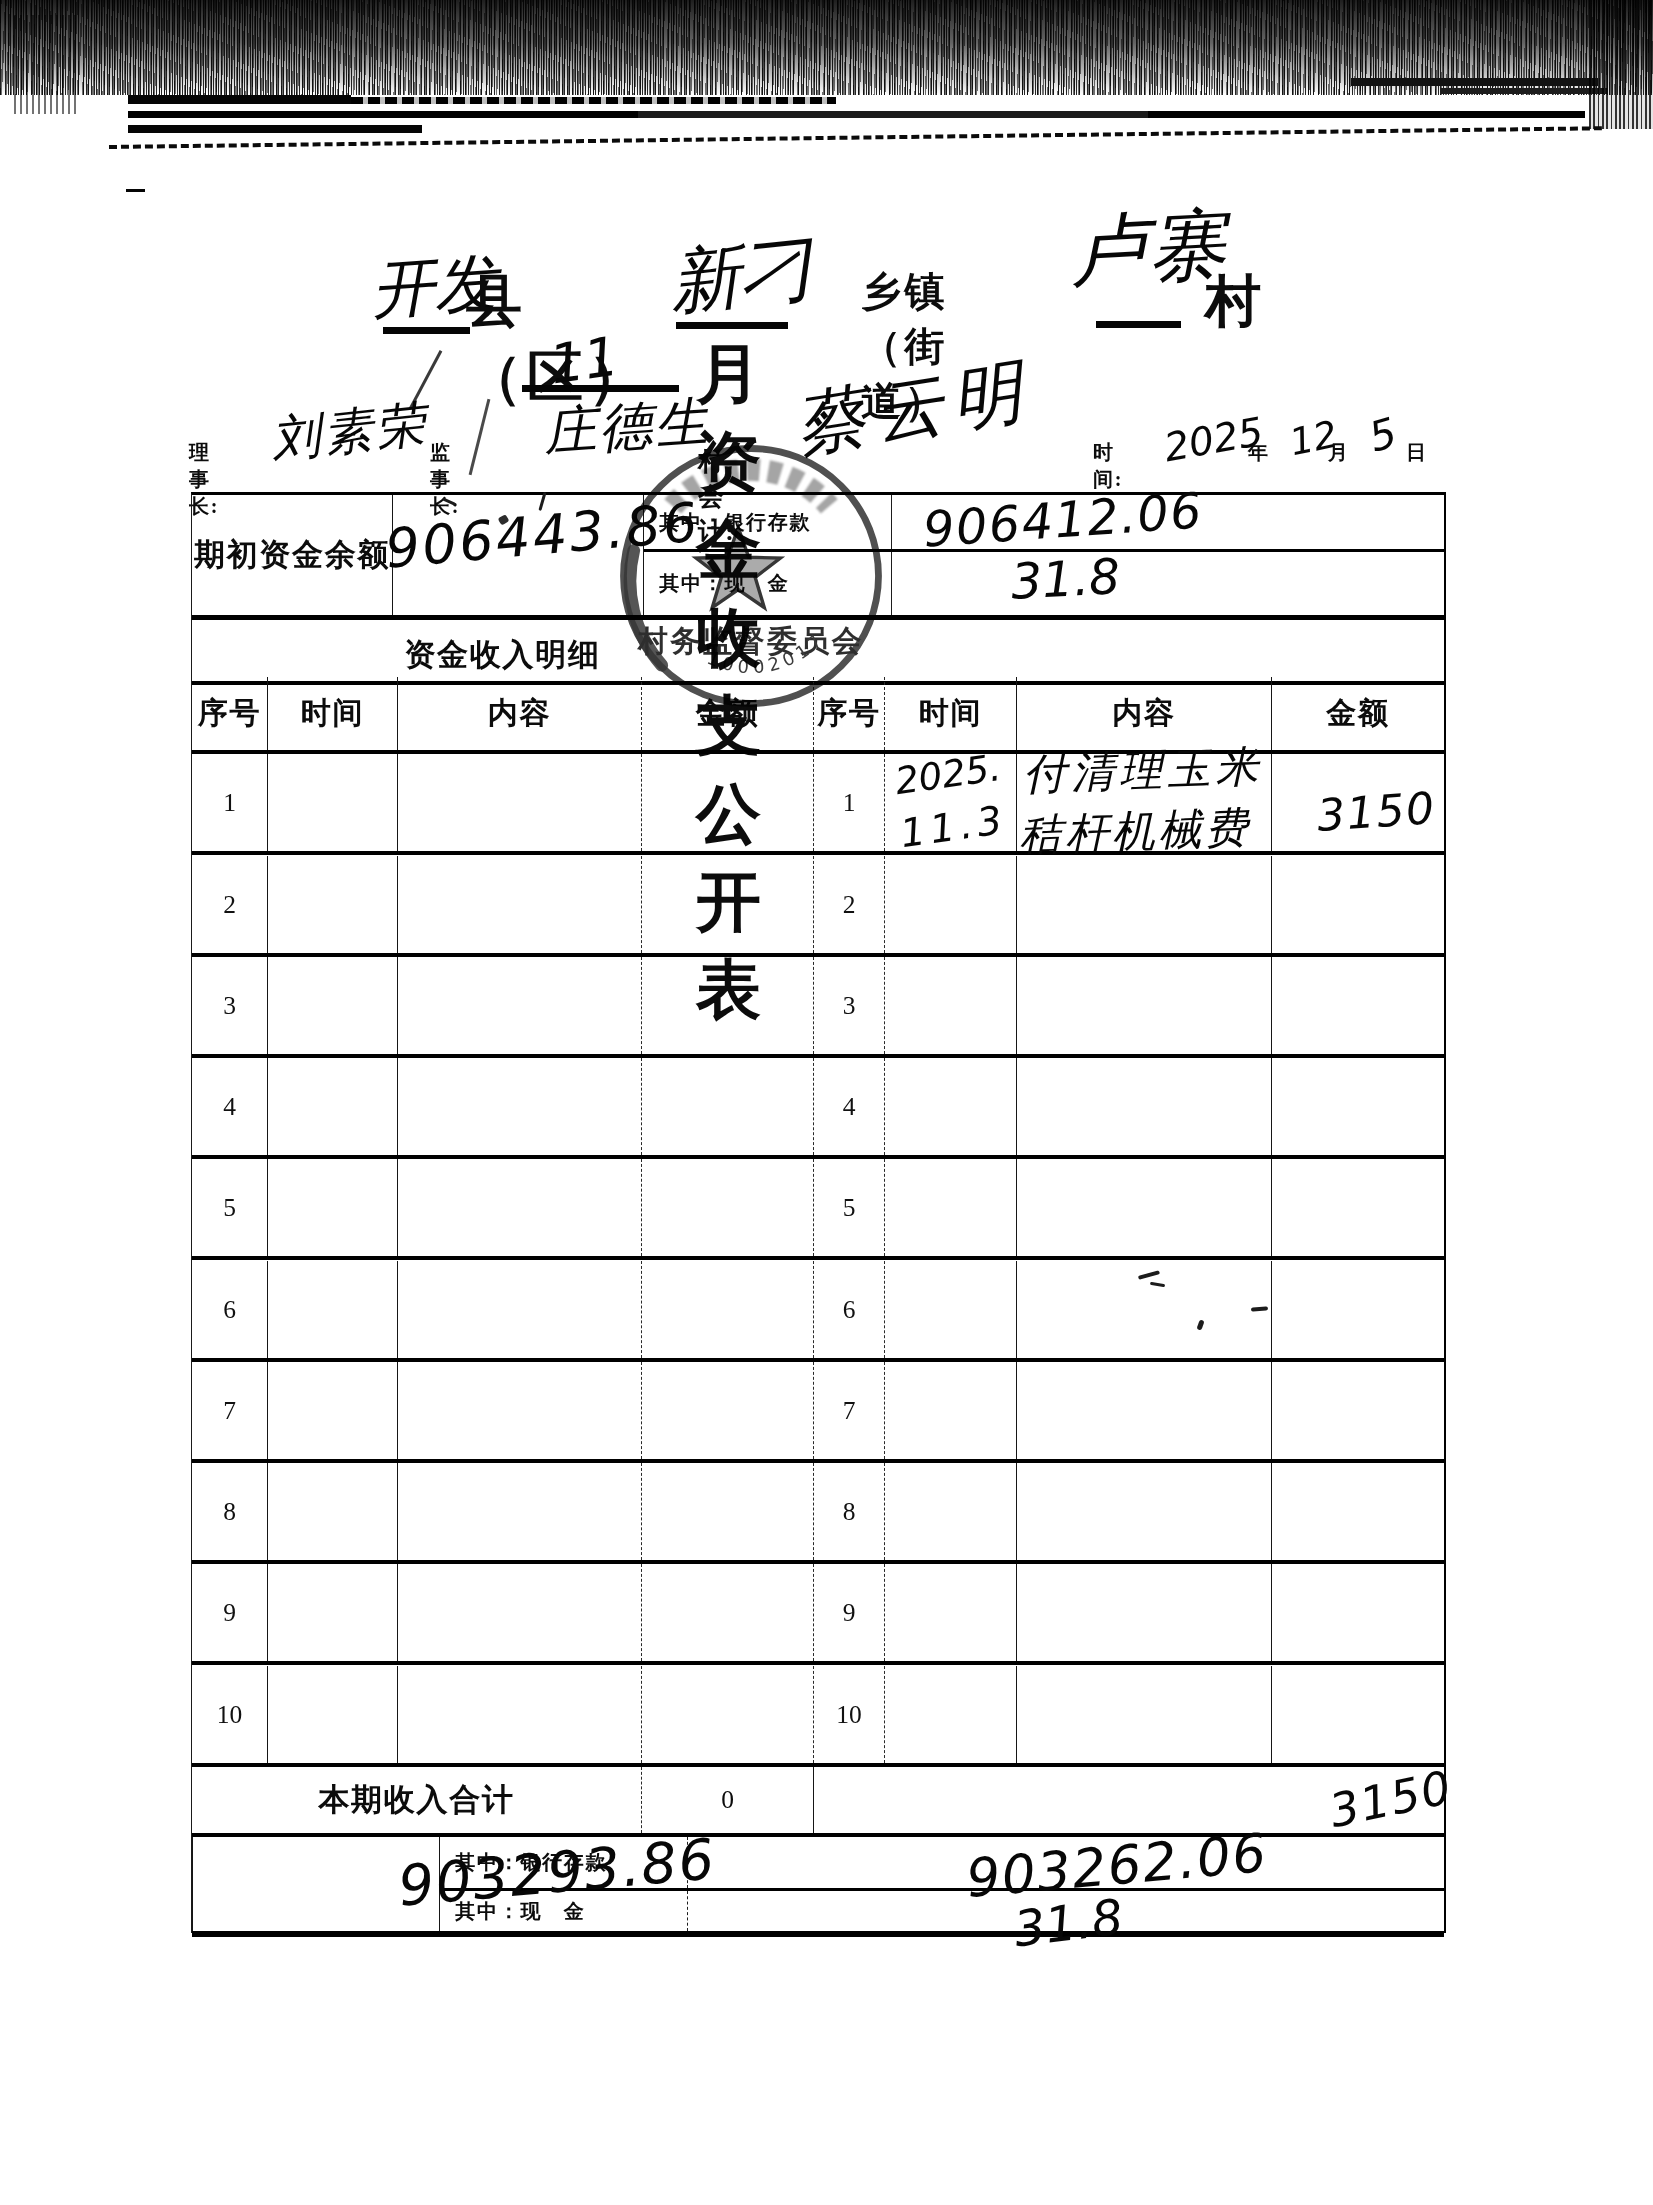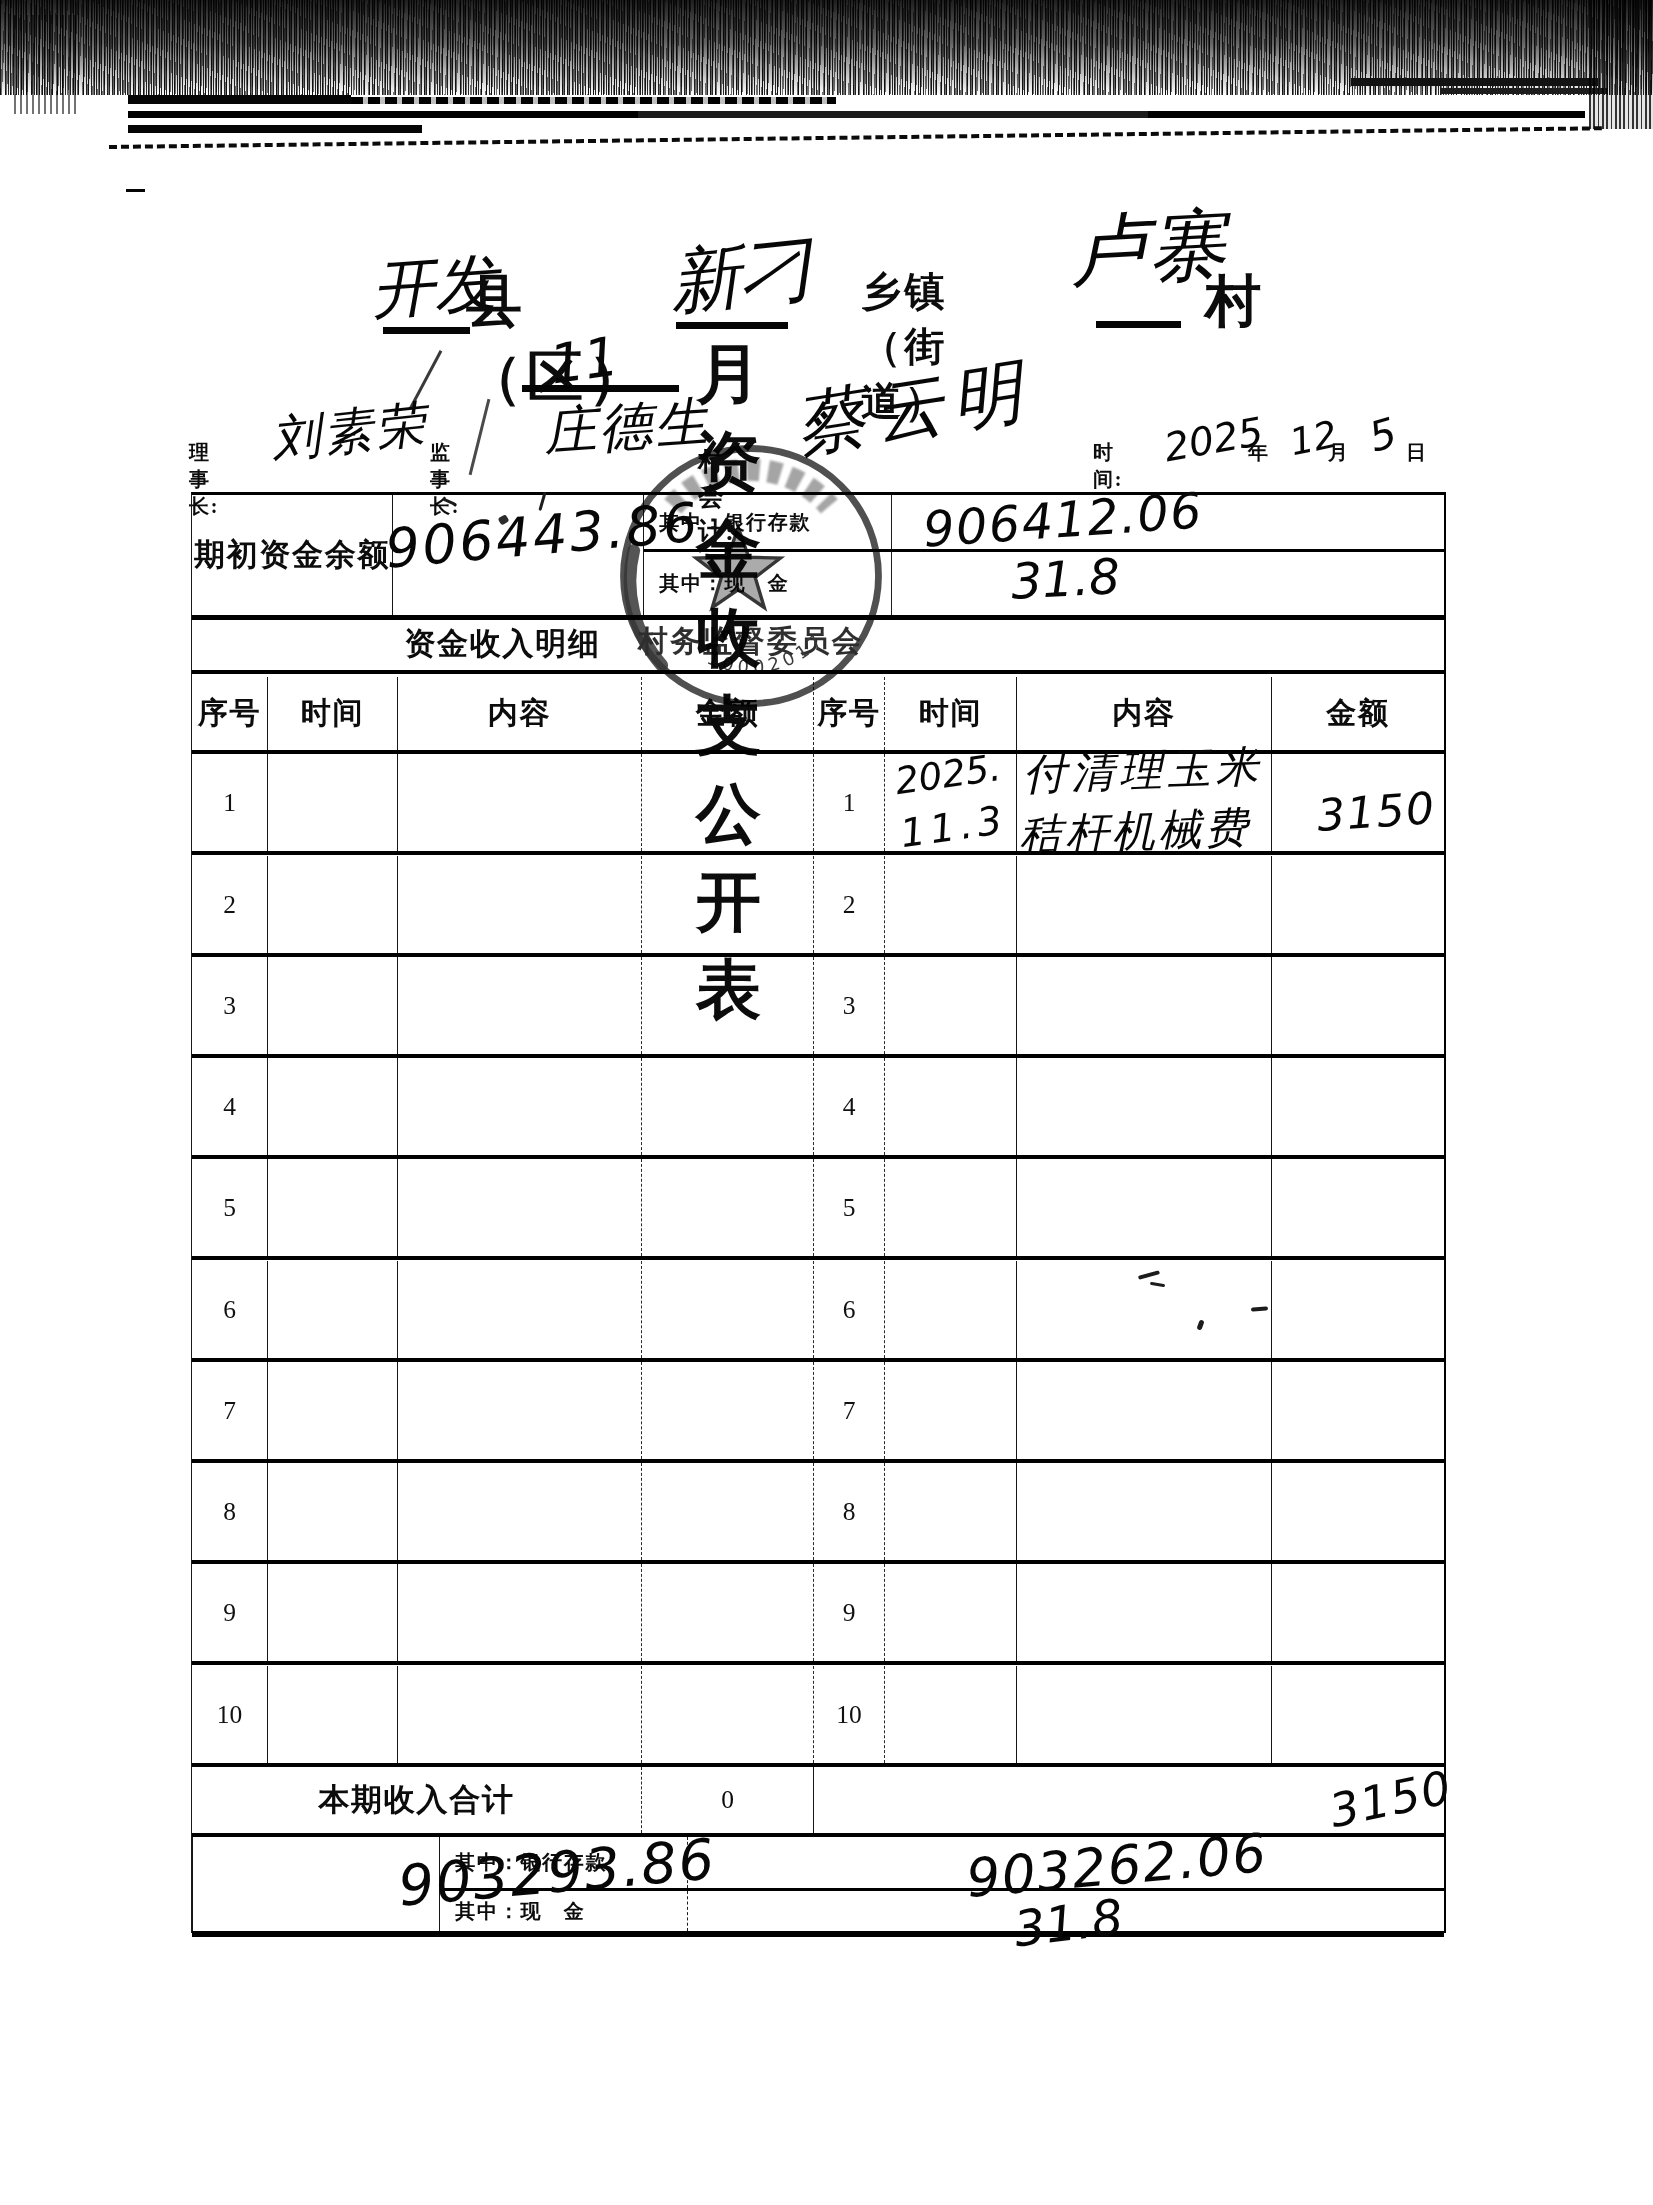--- a/index.html
+++ b/index.html
@@ -112,21 +112,21 @@
           <div class="sclab pt fs33">其中：银行存款</div>
           <div class="scval"></div>
         </div>
         <div class="subrow" style="flex:1;">
           <div class="sclab pt fs33">其中：现　金</div>
           <div class="scval"></div>
         </div>
       </div>
     </div>
 
-    <div class="band" style="top:122px;height:57px;gap:44px;">
+    <div class="band" style="top:133px;height:57px;gap:44px;">
       <div class="c f w730 pt fs36">资金收入明细</div>
     </div>
 
     <div class="band" style="top:182px;height:77px;">
       <div class="c f w88 pt fs35">序号</div>
       <div class="c w153 pt fs35">时间</div>
       <div class="c w287 pt fs35">内容</div>
       <div class="c d w202 pt fs35">金额</div>
       <div class="c d w84 pt fs35">序号</div>
       <div class="c d w155 pt fs35">时间</div>

